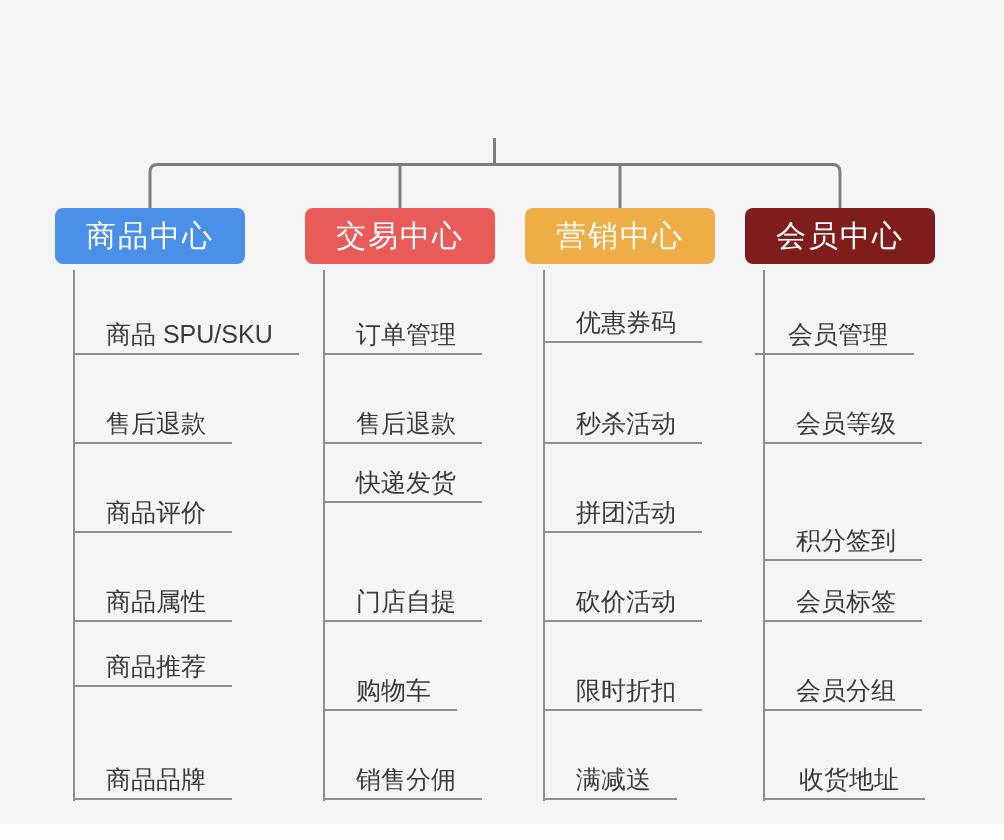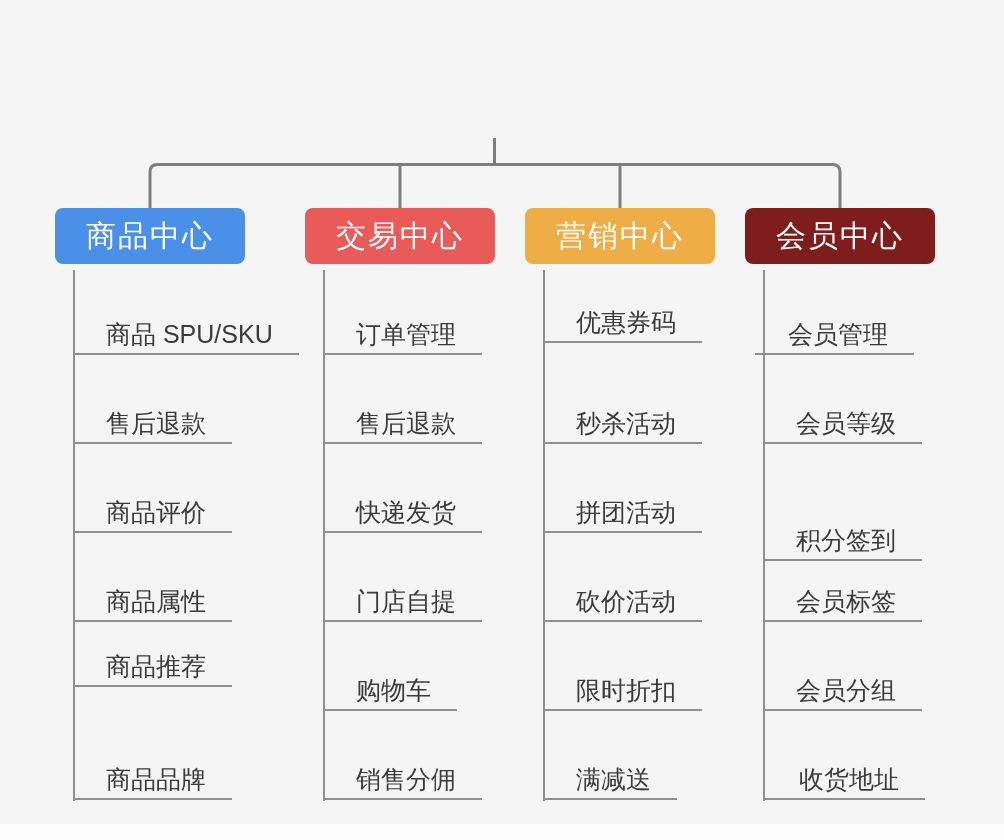--- a/index.html
+++ b/index.html
@@ -95,21 +95,21 @@
       <div class="sub" style="left: 73px; top: 498px;">商品评价</div>
       <div class="sub" style="left: 73px; top: 587px; text-align: center;">商品属性</div>
       <div class="sub" style="left: 73px; top: 652px; text-align: center;">商品推荐</div>
       <div class="sub" style="left: 73px; top: 765px;">商品品牌</div>
       <div class="branch-box" style="left: 305px; background: rgb(232, 91, 88);">
         <span class="branch-label">交易中心</span>
       </div>
       <div class="trunk" style="left: 323px;"></div>
       <div class="sub" style="left: 323px; top: 320px;">订单管理</div>
       <div class="sub" style="left: 323px; top: 409px;">售后退款</div>
-      <div class="sub" style="left: 323px; top: 498px;">快递发货</div>
+      <div class="sub" style="left: 323px; top: 468px;">快递发货</div>
       <div class="sub" style="left: 323px; top: 587px;">门店自提</div>
       <div class="sub" style="left: 323px; top: 676px;">购物车</div>
       <div class="sub" style="left: 323px; top: 765px;">销售分佣</div>
       <div class="branch-box" style="left: 525px; background: rgb(239, 173, 69);">
         <span class="branch-label">营销中心</span>
       </div>
       <div class="trunk" style="left: 543px;"></div>
       <div class="sub" style="left: 543px; top: 308px;">优惠券码</div>
       <div class="sub" style="left: 543px; top: 409px;">秒杀活动</div>
       <div class="sub" style="left: 543px; top: 498px;">拼团活动</div>

